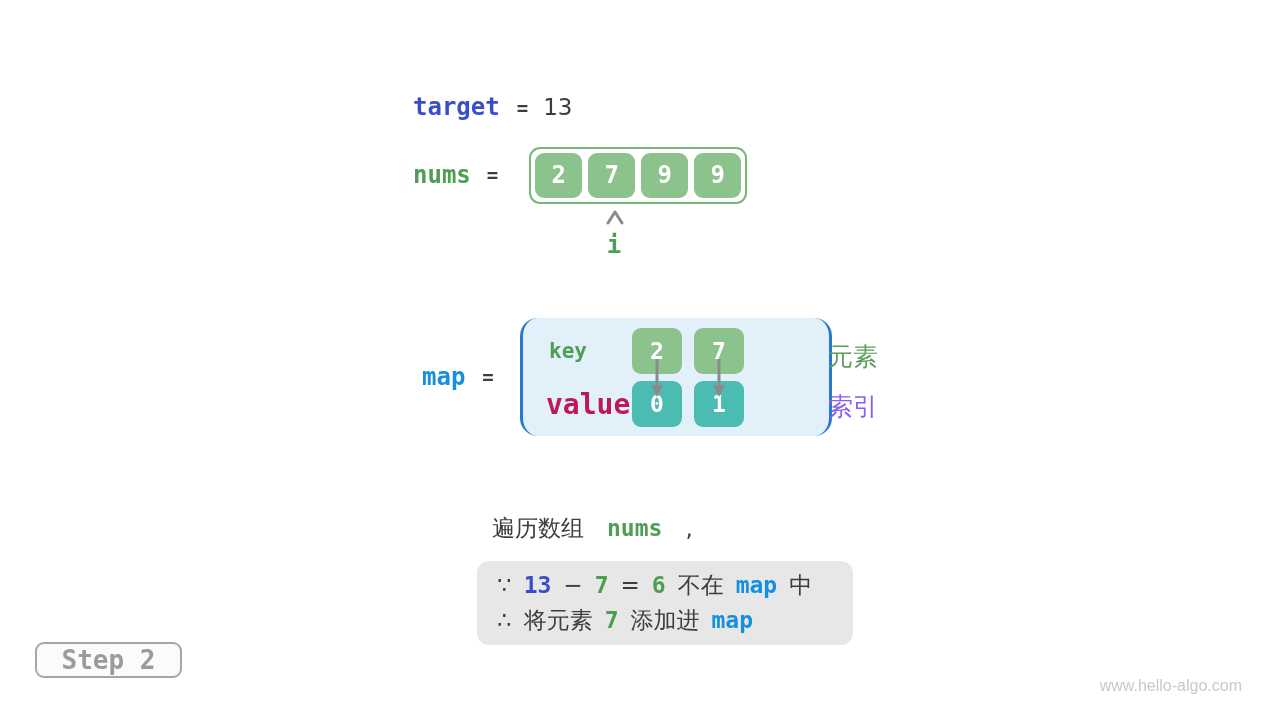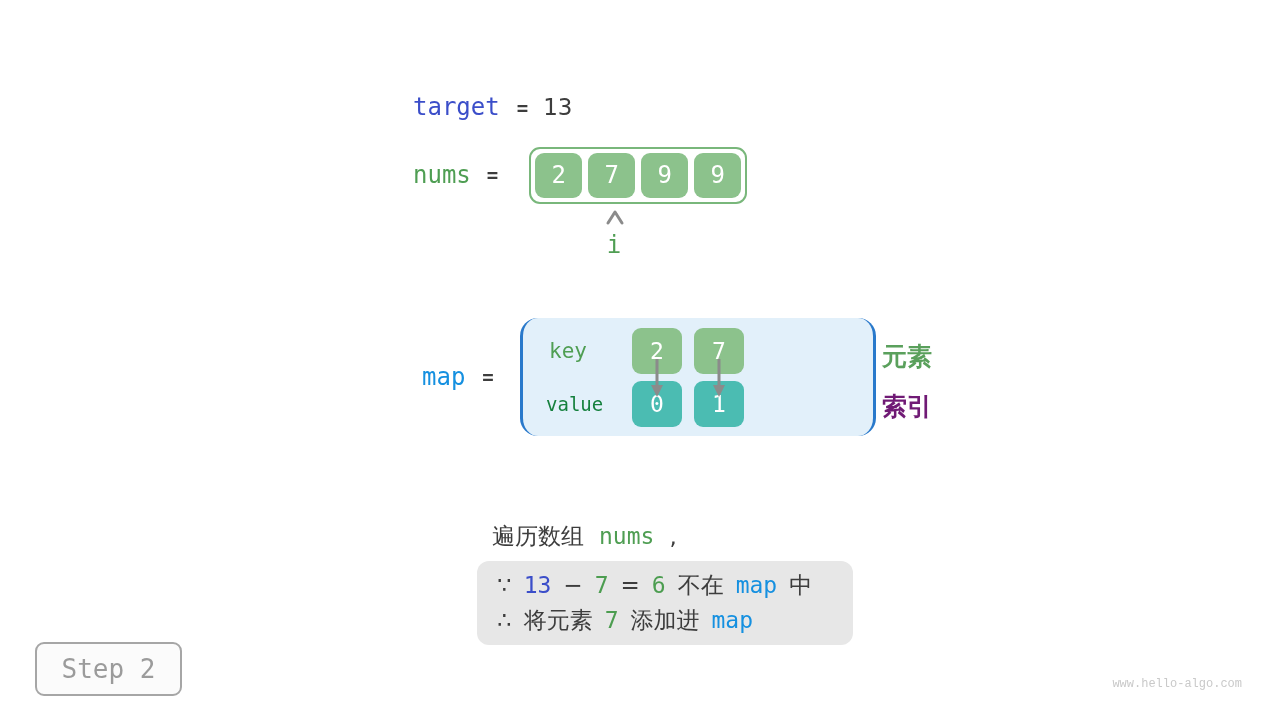--- a/index.html
+++ b/index.html
@@ -6,21 +6,21 @@
   html, body { background: #ffffff; }
   .stage {
     position: relative;
     width: 1280px;
     height: 720px;
     background: #ffffff;
     overflow: hidden;
     font-family: "DejaVu Sans", "Liberation Sans", sans-serif;
     color: #3d3d3d;
   }
-  .mono { font-family: "DejaVu Sans Mono", "Liberation Mono", monospace; font-weight: normal; }
+  .mono { font-family: "DejaVu Sans Mono", "Liberation Mono", monospace; font-weight: bold; }
 
   
   .target-row {
     position: absolute; left: 413px; top: 93px;
     display: flex; align-items: baseline;
   }
   .target-label { font-size: 24px; color: #3b4ec9; margin-right: 17px; }
   .target-eq { font-size: 19px; color: #3d3d3d; margin-right: 15px; font-family: "DejaVu Sans Mono", monospace; font-weight: bold; }
   .target-value { font-size: 23px; color: #3d3d3d; }
 
@@ -56,58 +56,58 @@
   
   .map-label-row {
     position: absolute; left: 422px; top: 318px; height: 118px;
     display: flex; align-items: center;
   }
   .map-label { font-size: 24px; color: #1590e0; margin-right: 17px; }
   .map-eq { font-size: 19px; color: #3d3d3d; font-family: "DejaVu Sans Mono", monospace; font-weight: bold; }
 
   .map-container {
     position: absolute; left: 520px; top: 318px;
-    width: 356px; height: 118px;
+    width: 312px; height: 118px;
     background: #e2f0fa;
     border-left: 3px solid #2979cb;
     border-right: 3px solid #2979cb;
     border-radius: 18px;
   }
   .map-key-label {
     position: absolute; left: 26px; top: 10px; height: 46px;
     display: flex; align-items: center;
     font-size: 21px; color: #4f9e53;
   }
   .map-value-label {
     position: absolute; left: 23px; top: 63px; height: 46px;
     display: flex; align-items: center;
-    font-size: 19px; color: #15803d;
+    font-size: 28px; color: #be185d;
   }
   .map-cell {
     position: absolute; width: 50px; height: 46px;
     border-radius: 9px;
     display: flex; align-items: center; justify-content: center;
     color: #ffffff; font-size: 23px;
   }
   .key-cell { background: #8cc28c; top: 10px; }
   .value-cell { background: #4bbcb2; top: 63px; }
   .key-cell.c0 { left: 109px; } .key-cell.c1 { left: 171px; }
   .value-cell.c0 { left: 109px; } .value-cell.c1 { left: 171px; }
   .kv-arrow { position: absolute; top: 41px; }
   .kv-arrow.a0 { left: 126px; } .kv-arrow.a1 { left: 188px; }
 
-  .side-label { position: absolute; left: 882px; font-size: 25px; font-weight: bold; }
+  .side-label { position: absolute; left: 828px; font-size: 25px; font-weight: normal; }
   .side-label.element { top: 340px; color: #5aa05c; }
-  .side-label.index { top: 390px; color: #701a75; }
+  .side-label.index { top: 390px; color: #8b5cf6; }
 
   
   .caption-row {
     position: absolute; left: 492px; top: 513px;
-    display: flex; align-items: baseline; gap: 15px;
-    font-size: 23px; color: #3d3d3d; margin-top: 8px;
+    display: flex; align-items: baseline; gap: 23px;
+    font-size: 23px; color: #3d3d3d;
   }
   .caption-code { font-size: 23px; color: #4f9e53; }
 
   
   .note-box {
     position: absolute; left: 477px; top: 561px;
     width: 376px; height: 84px;
     background: #e7e7e7;
     border-radius: 12px;
     padding: 7px 20px;
@@ -118,33 +118,33 @@
     font-size: 23px; color: #3d3d3d; line-height: 33px;
   }
   .t-dark { color: #3d3d3d; }
   .t-royal { color: #3b4ec9; font-size: 23px; }
   .t-green { color: #4c9d50; font-size: 23px; }
   .t-azure { color: #1590e0; font-size: 23px; }
 
   
   .step-badge {
     position: absolute; left: 35px; top: 642px;
-    width: 147px; height: 54px;
+    width: 147px; height: 36px;
     background: #fbfbfb;
     border: 2px solid #a6a6a6;
     border-radius: 9px;
     display: flex; align-items: center; justify-content: center;
     font-size: 26px; color: #9b9b9b;
   }
 
   
   .watermark {
     position: absolute; right: 38px; top: 677px;
-    font-family: Liberation Mono, monospace;
-    font-size: 12px; color: #c9c9c9;
+    font-family: Liberation Sans, sans-serif;
+    font-size: 16px; color: #c9c9c9;
   }
 </style>
 </head>
 <body>
 
 <div class="stage">
 
   <div class="target-row">
     <span class="mono target-label">target</span>
     <span class="target-eq">=</span>

